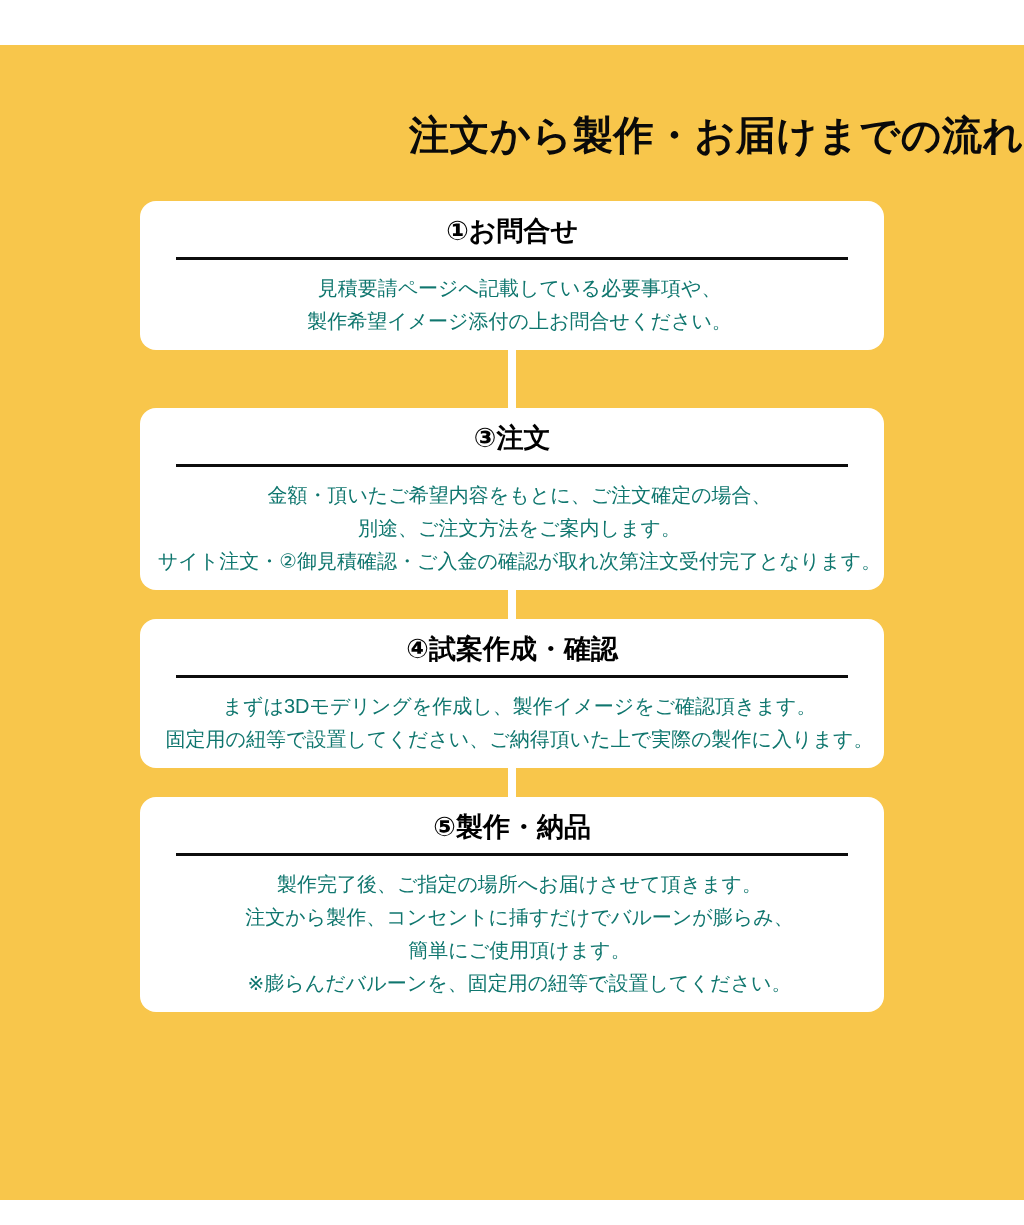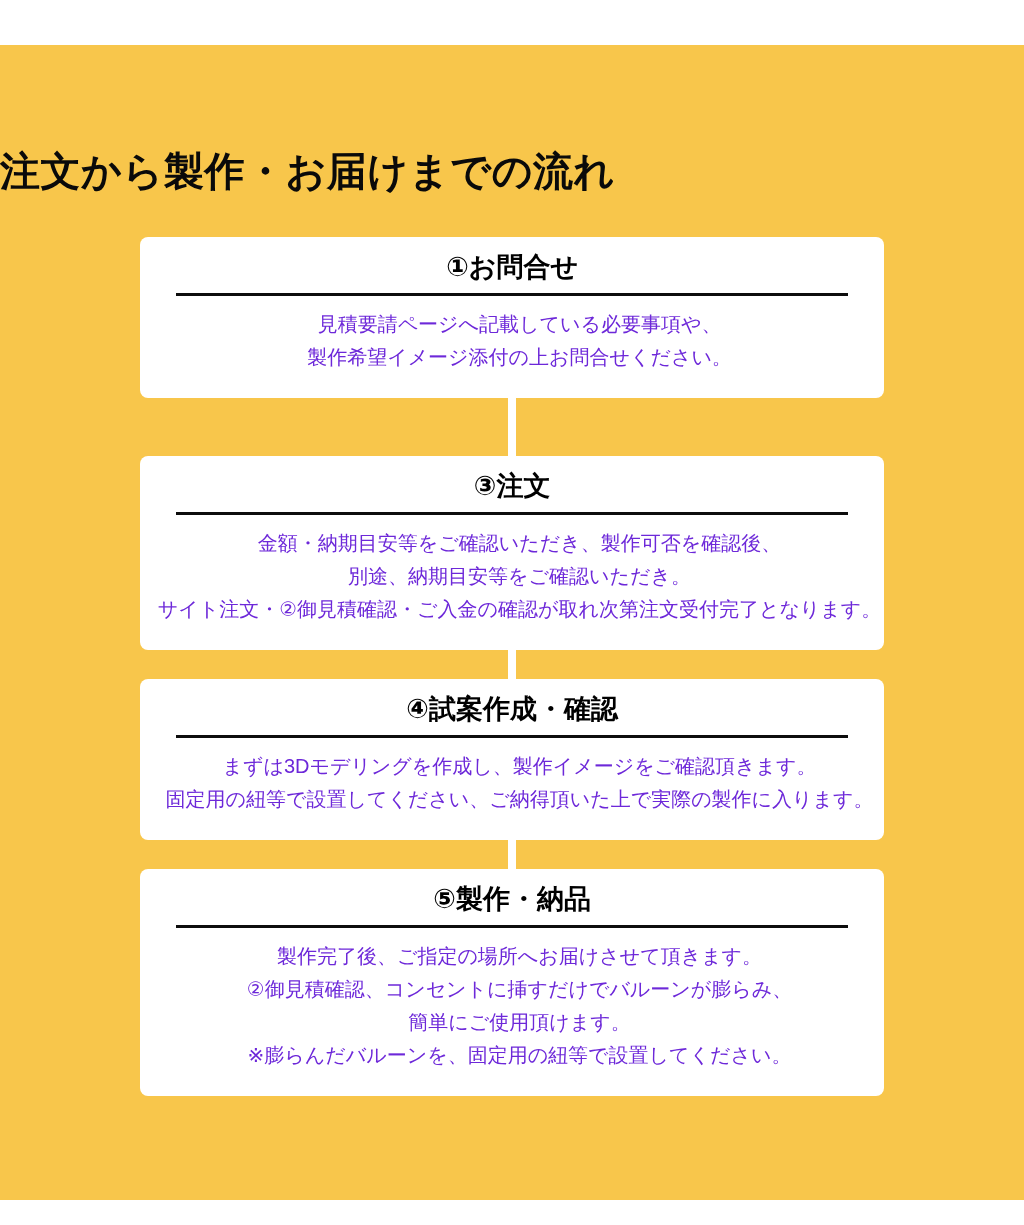--- a/index.html
+++ b/index.html
@@ -23,55 +23,55 @@
     height: 1155px;
     background: #F8C64B;
     overflow: hidden;
   }
   .strip-bottom {
     height: 25px;
     background: #ffffff;
   }
   .title {
     margin: 0;
-    padding-top: 100px;
-    text-align: left;
+    padding-top: 64px;
+    text-align: right;
     font-size: 40px;
     line-height: 52px;
     font-weight: bold;
     letter-spacing: 0.5px;
     color: #0a0a0a;
   }
   .flow {
     width: 744px;
     margin: 40px auto 0;
   }
   .card {
     background: #ffffff;
-    border-radius: 8px;
-    padding: 14px 0 24px;
+    border-radius: 16px;
+    padding: 14px 0 12px;
   }
   .card-heading {
     font-size: 27px;
     line-height: 32px;
     font-weight: bold;
     text-align: center;
     color: #000000;
   }
   .card-divider {
     border: none;
     border-top: 3px solid #0d0d0d;
     margin: 10px 36px 12px;
     height: 0;
   }
   .card-body {
     font-size: 20px;
     line-height: 33px;
     text-align: center;
-    color: #6d28d9;
+    color: #0f766e;
     margin-left: 15px;
   }
   .connector {
     width: 8px;
     height: 29px;
     background: #ffffff;
     margin: 0 auto;
   }
 </style>
 </head>
@@ -96,22 +96,22 @@
 
   <div class="connector"></div>
 
 
   <div class="connector"></div>
 
   <div class="card">
     <div class="card-heading">③注文</div>
     <hr class="card-divider">
     <div class="card-body">
-            <div>金額・納期目安等をご確認いただき、製作可否を確認後、</div>
-            <div>別途、納期目安等をご確認いただき。</div>
+            <div>金額・頂いたご希望内容をもとに、ご注文確定の場合、</div>
+            <div>別途、ご注文方法をご案内します。</div>
             <div>サイト注文・②御見積確認・ご入金の確認が取れ次第注文受付完了となります。</div>
           </div>
   </div>
 
   <div class="connector"></div>
 
   <div class="card">
     <div class="card-heading">④試案作成・確認</div>
     <hr class="card-divider">
     <div class="card-body">
@@ -120,21 +120,21 @@
           </div>
   </div>
 
   <div class="connector"></div>
 
   <div class="card">
     <div class="card-heading">⑤製作・納品</div>
     <hr class="card-divider">
     <div class="card-body">
             <div>製作完了後、ご指定の場所へお届けさせて頂きます。</div>
-            <div>②御見積確認、コンセントに挿すだけでバルーンが膨らみ、</div>
+            <div>注文から製作、コンセントに挿すだけでバルーンが膨らみ、</div>
             <div>簡単にご使用頂けます。</div>
             <div>※膨らんだバルーンを、固定用の紐等で設置してください。</div>
           </div>
   </div>
 </div>
   </div>
 
   <div class="strip-bottom"></div>
 </div>
 

